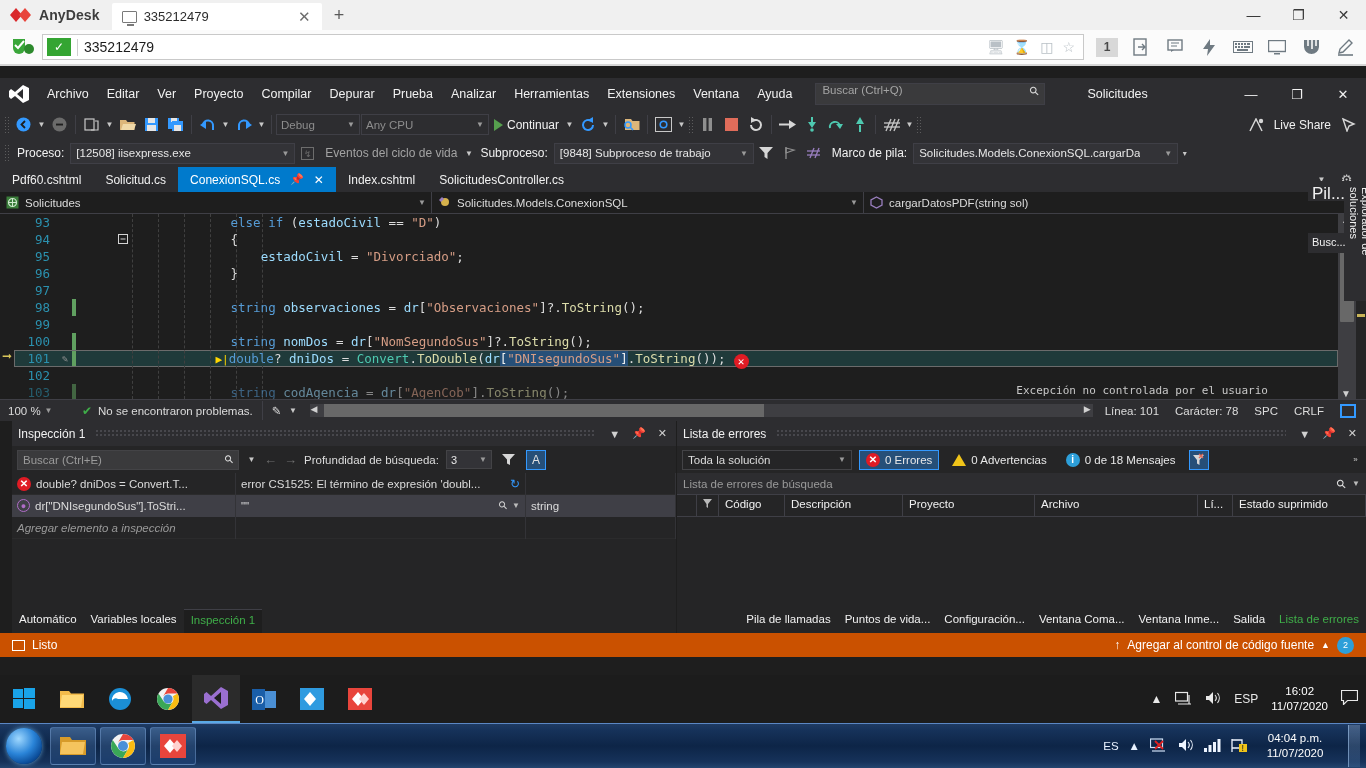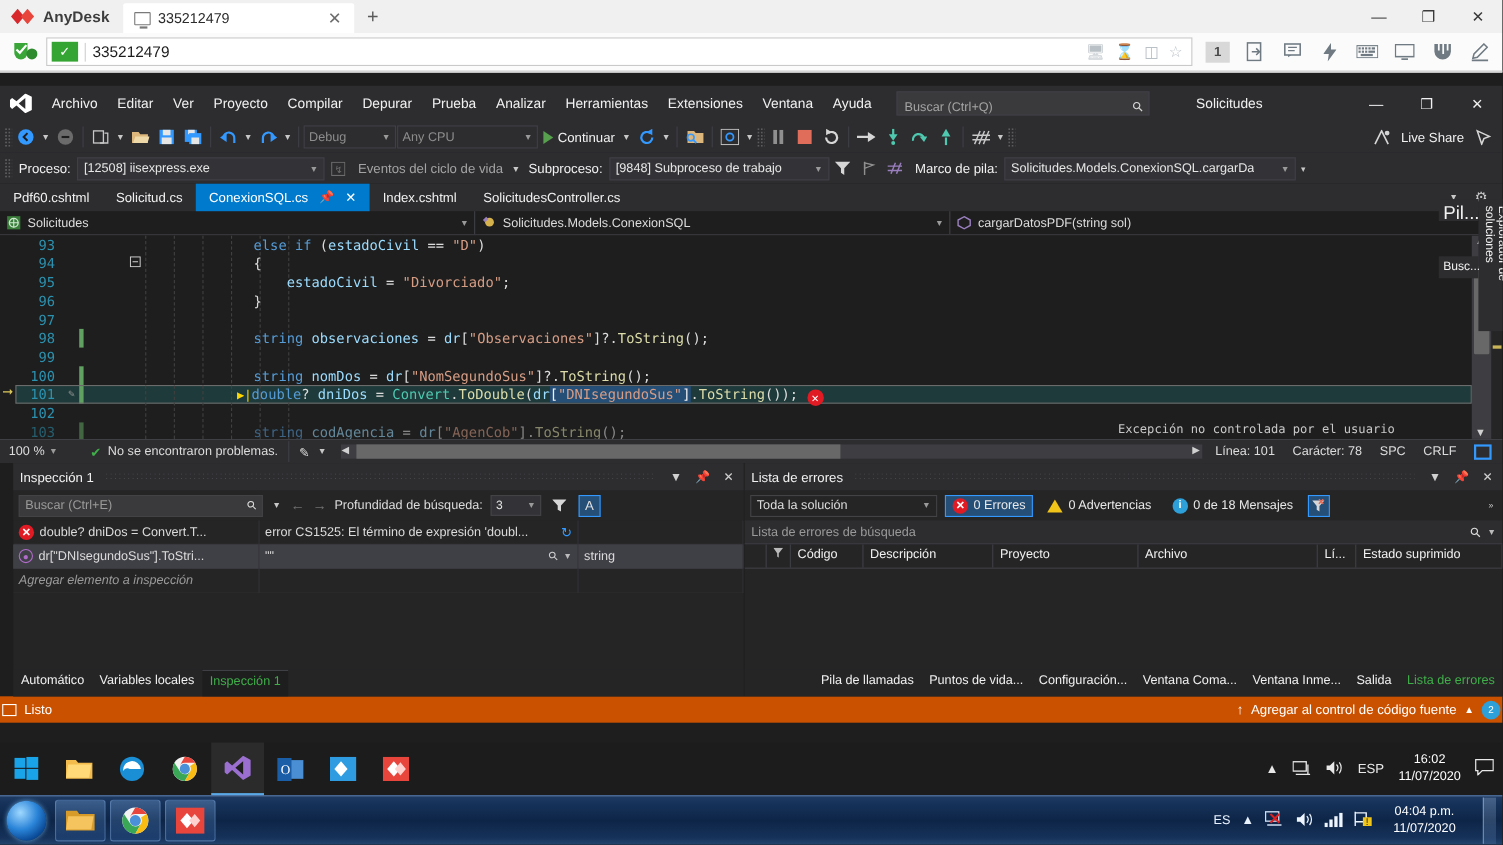--- a/index.html
+++ b/index.html
@@ -59,21 +59,21 @@
   
   .vs {
     position: absolute; top: 78px; left: 0; width: 1366px; height: 597px;
     background: #1e1e1e; color: #f1f1f1;
   }
   .vs-menubar { height: 32px; display: flex; align-items: center; background: #2d2d30; padding-left: 6px; }
   .vs-logo { width: 26px; height: 22px; display:flex; align-items:center; justify-content:center; margin-right: 6px; }
   .vs-menu-item { font-size: 12.5px; padding: 5px 9px; color: #f1f1f1; cursor: pointer; }
   .vs-search {
     width: 230px; height: 22px; background: #3a3a3c; border: 1px solid #3f3f46; margin-left: 14px;
-    display: flex; align-items: flex-end; padding: 0 6px; font-size: 11.5px; color: #a4a4a4;
+    display: flex; align-items: flex-start; padding: 0 6px; font-size: 11.5px; color: #a4a4a4;
   }
   .vs-search .mag { margin-left: auto; color: #d6d6d6; font-size: 12px; transform: rotate(-45deg);}
   .vs-solname { font-size: 12.5px; color: #f1f1f1; margin-left: 42px; }
   .vs-winbtns { margin-left: auto; display: flex; }
   .vs-winbtn { width: 46px; height: 32px; display:flex; align-items:center; justify-content:center; font-size: 13px; color: #f1f1f1; cursor:pointer;}
 
   .vs-toolbar { height: 29px; display:flex; align-items:center; background:#2d2d30; padding-left: 4px; gap: 1px; }
   .grip { width: 7px; height: 18px; opacity: .5;
      background-image: radial-gradient(circle, #8a8a8a 0.6px, transparent 0.7px);
      background-size: 3px 3px; }
@@ -212,21 +212,21 @@
      font-size:9px; display:flex;align-items:center;justify-content:center;}
   .vscroll-mini { width: 14px; background:#3e3e42; position:relative;}
 
   .tabstrip { height: 24px; display:flex; align-items:stretch; background:#252526; }
   .btab { font-size: 11.5px; color:#f1f1f1; padding: 4px 7px; cursor:pointer; white-space:nowrap;}
   .btab.active { background:#1e1e1e; color:#3fae49; border-top: 1px solid #3f3f46;}
   .btab.active2 { color:#3fae49; }
   .tabstrip.right { justify-content:flex-end; }
 
   .vs-statusbar {
-    height: 24px; background:#ca5100; display:flex; align-items:center; padding: 0 2px;
+    height: 24px; background:#ca5100; display:flex; align-items:center; padding: 0 12px;
     font-size: 12px; color:#fff;
   }
   .sb-left { display:flex; align-items:center; gap:7px;}
   .sb-ico { width:13px;height:11px;border:1.4px solid #fff; }
   .sb-right { margin-left:auto; display:flex; align-items:center; gap: 7px;}
   .sb-badge { width:17px;height:17px;border-radius:50%;background:#2d9fd9;color:#fff;font-size:9px;
      display:flex;align-items:center;justify-content:center;}
 
   
   .vtabs { position:absolute; right:0; top:103px; width: 22px; }

